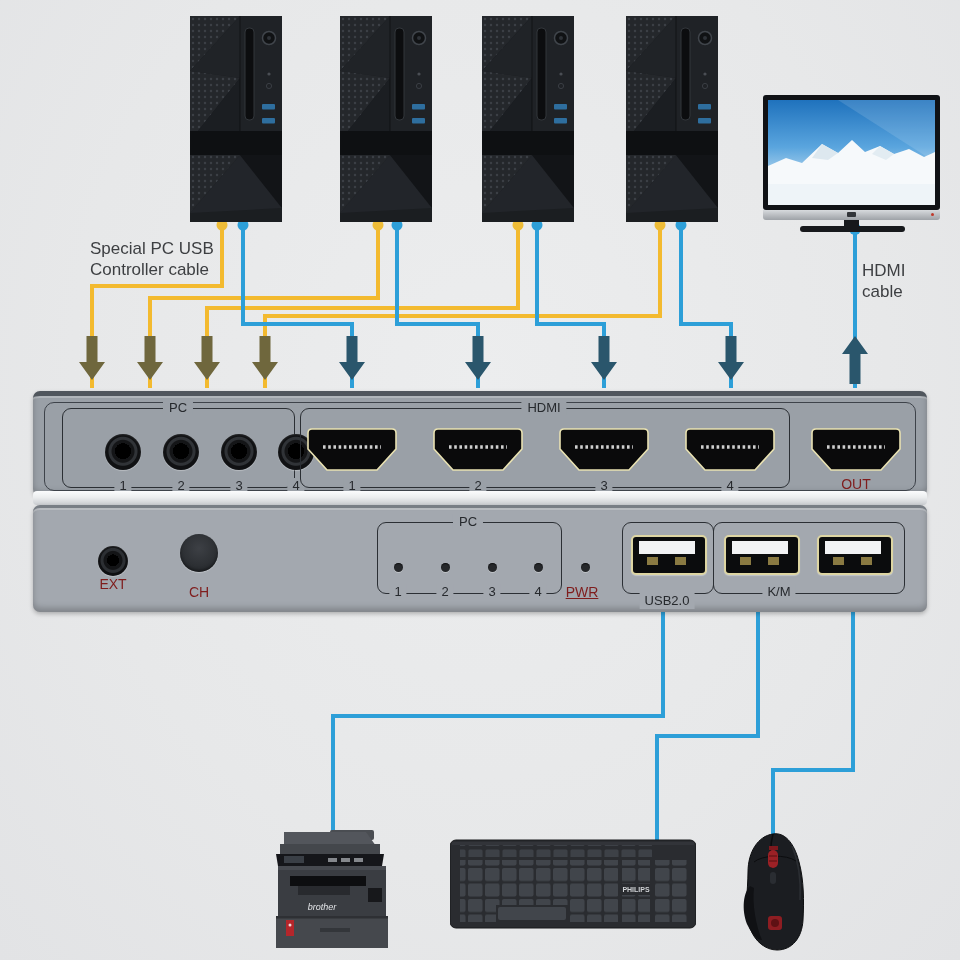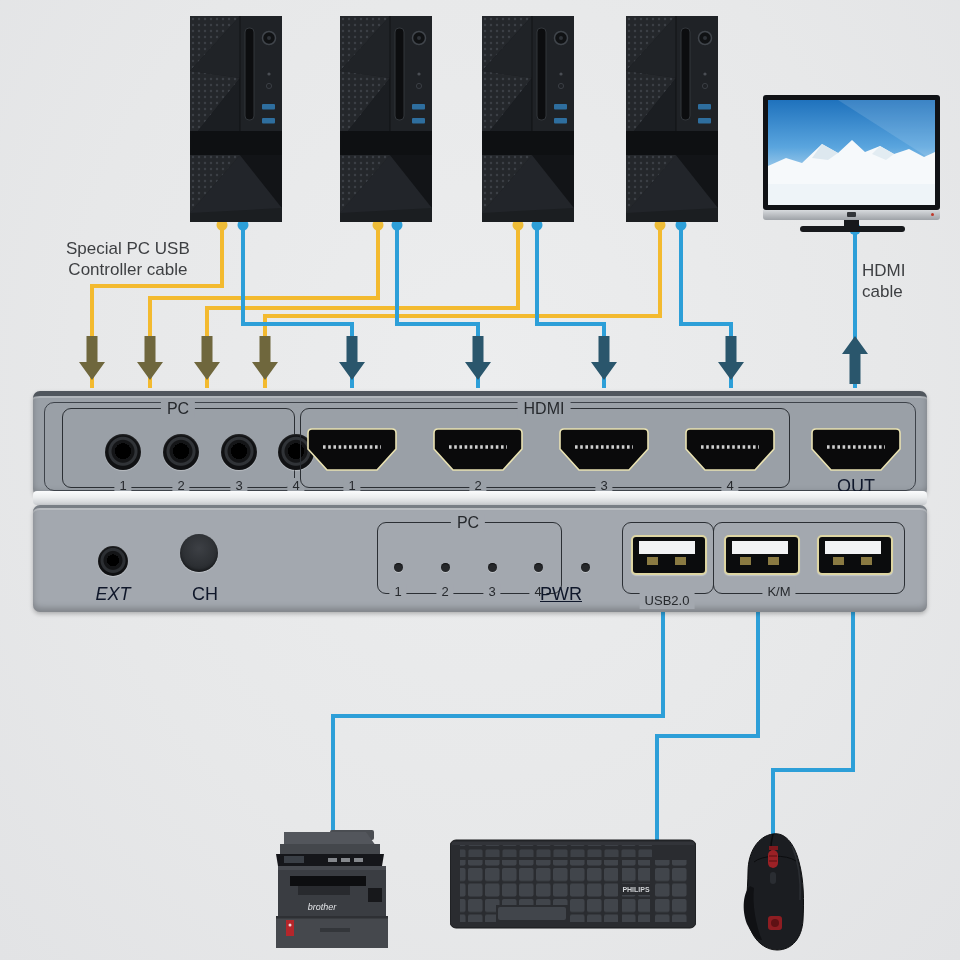--- a/index.html
+++ b/index.html
@@ -12,27 +12,27 @@
   
   .panel{position:absolute;left:33px;width:894px;border-radius:7px;
          box-shadow:0 2px 4px rgba(0,0,0,.25), inset 0 -4px 6px rgba(0,0,0,.22), inset 0 2px 0 rgba(255,255,255,.25);}
   .panel-front{top:391px;height:100px;background:#9aa0a7;border-top:5px solid #50565d;}
   .panel-front .inner-outline{position:absolute;left:11px;right:11px;top:6px;bottom:5px;
          border:1.5px solid #3e434a;border-radius:10px;}
   .panel-back{top:505px;height:104px;background:#a3a8af;border-top:3px solid #787e85;}
   .panel-gap{position:absolute;left:33px;top:491px;width:894px;height:14px;border-radius:4px;
          background:linear-gradient(180deg,#fbfcfd 0%,#eceeef 45%,#c9ccd0 100%);}
   .groupbox{position:absolute;border:1.5px solid #2b2f34;border-radius:9px;}
-  .boxlabel{position:absolute;transform:translateX(-50%);font-size:16px;color:#26292d;
+  .boxlabel{position:absolute;transform:translateX(-50%);font-size:13px;color:#26292d;
             padding:0 6px;white-space:nowrap;}
   .on-front{background:#9aa0a7;}
   .on-back{background:#a3a8af;}
   .portnum{position:absolute;transform:translateX(-50%);font-size:13px;color:#26292d;
            padding:0 5px;line-height:16px;}
-  .freelabel{position:absolute;transform:translateX(-50%);font-size:18px;color:#0f172a;white-space:nowrap;}
+  .freelabel{position:absolute;transform:translateX(-50%);font-size:14px;color:#7f1d1d;white-space:nowrap;}
   
   .jack{position:absolute;width:36px;height:36px;border-radius:50%;
         background:radial-gradient(circle at 50% 48%, #000 0 8px, #141517 8px 11px, #303337 12px 14px, #101113 15px);
         box-shadow:0 1px 1px rgba(255,255,255,.3), inset 0 1px 2px rgba(255,255,255,.1);}
   .jack.small{width:30px;height:30px;
         background:radial-gradient(circle at 50% 48%, #000 0 6px, #131416 6px 9px, #2c2f33 10px 12px, #0f1012 13px);}
   
   .pushbtn{position:absolute;width:38px;height:38px;border-radius:50%;
         background:radial-gradient(circle at 50% 38%, #3d4045 0%, #2c2f33 60%, #212428 100%);
         box-shadow:0 1px 1px rgba(255,255,255,.3), inset 0 -2px 3px rgba(0,0,0,.4);}
@@ -155,21 +155,21 @@
     <rect y="84" width="167" height="21" fill="#eef4f8"></rect>
     <polygon points="70,0 167,0 167,62" fill="#ffffff" opacity="0.13"></polygon>
   </svg>
   <div class="abs" style="left:0;top:115px;width:177px;height:10px;background:linear-gradient(180deg,#d7dadd,#9ea2a7);border-radius:0 0 3px 3px;"></div>
   <div class="abs" style="left:84px;top:117px;width:9px;height:5px;background:#33363a;border-radius:1px;"></div>
   <div class="abs" style="left:168px;top:118px;width:3px;height:3px;background:#c0392b;border-radius:50%;"></div>
   <div class="abs" style="left:81px;top:125px;width:15px;height:7px;background:#17191c;"></div>
   <div class="abs" style="left:37px;top:131px;width:105px;height:6px;background:#17191c;border-radius:3px;"></div>
 </div>
 
-<div class="abs note cable-note" style="left:66px;top:238px;text-align:center;">
+<div class="abs note cable-note" style="left:90px;top:238px;">
   <div>Special PC USB</div>
   <div>Controller cable</div>
 </div>
 <div class="abs note cable-note" style="left:862px;top:260px;">
   <div>HDMI</div>
   <div>cable</div>
 </div>
 
 <div class="panel panel-front">
   <div class="inner-outline"></div>
@@ -204,38 +204,38 @@
   <span class="portnum on-front" style="left:319px;top:82px;">1</span>
   <span class="portnum on-front" style="left:445px;top:82px;">2</span>
   <span class="portnum on-front" style="left:571px;top:82px;">3</span>
   <span class="portnum on-front" style="left:697px;top:82px;">4</span>
   <span class="freelabel" style="left:823px;top:80px;">OUT</span>
 </div>
 <div class="panel-gap"></div>
 
 <div class="panel panel-back">
   <div class="jack small" style="left:65px;top:38px;"></div>
-  <span class="freelabel" style="left:80px;top:76px;font-style:italic;">EXT</span>
+  <span class="freelabel" style="left:80px;top:68px;">EXT</span>
 
   <div class="pushbtn" style="left:147px;top:26px;"></div>
-  <span class="freelabel" style="left:172px;top:76px;text-align:right;">CH</span>
+  <span class="freelabel" style="left:166px;top:76px;text-align:right;">CH</span>
 
   <div class="groupbox" style="left:344px;top:14px;width:183px;height:70px;"></div>
   <span class="boxlabel on-back" style="left:435px;top:6px;">PC</span>
   <div class="led" style="left:361px;top:55px;"></div>
   <div class="led" style="left:408px;top:55px;"></div>
   <div class="led" style="left:455px;top:55px;"></div>
   <div class="led" style="left:501px;top:55px;"></div>
   <span class="portnum on-back" style="left:365px;top:76px;">1</span>
   <span class="portnum on-back" style="left:412px;top:76px;">2</span>
   <span class="portnum on-back" style="left:459px;top:76px;">3</span>
   <span class="portnum on-back" style="left:505px;top:76px;">4</span>
 
   <div class="led" style="left:548px;top:55px;"></div>
-  <span class="freelabel" style="left:528px;top:76px;text-decoration:underline;">PWR</span>
+  <span class="freelabel" style="left:549px;top:76px;text-decoration:underline;">PWR</span>
 
   <div class="groupbox" style="left:589px;top:14px;width:90px;height:70px;"></div>
   <div class="usb-port" style="left:598px;top:27px;">
     <div class="tongue"></div>
     <div class="pin p1"></div>
     <div class="pin p2"></div>
   </div>
   <span class="portnum on-back" style="left:634px;top:85px;">USB2.0</span>
 
   <div class="groupbox" style="left:680px;top:14px;width:190px;height:70px;"></div>

